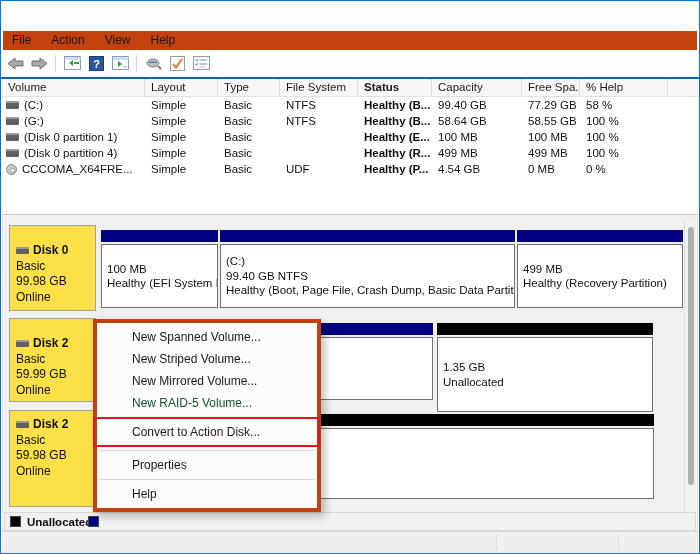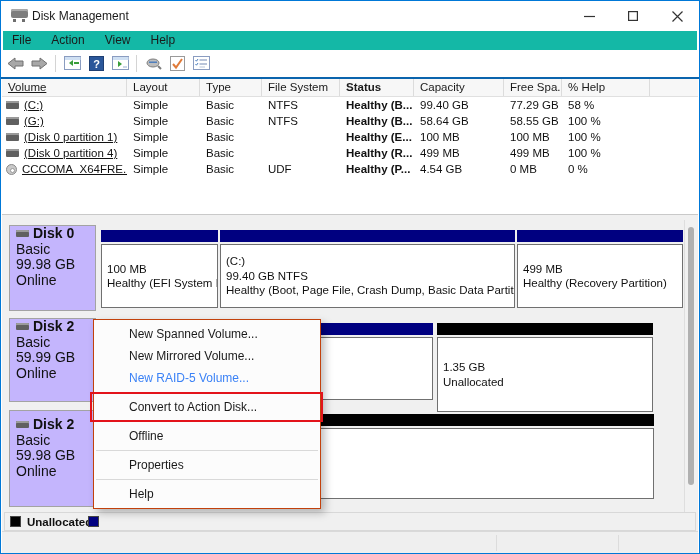--- a/index.html
+++ b/index.html
@@ -14,58 +14,58 @@
   .app-icon { position:absolute; left:10px; top:8px; width:17px; height:13px; }
   .app-icon .drive-top { position:absolute; top:0; left:0; right:0; height:9px; background:#7d7d7d; border-radius:2px;
                          box-shadow: inset 0 2px 0 #a9a9a9; }
   .app-icon .drive-feet { position:absolute; bottom:0; left:2px; width:3px; height:3px; background:#6e6e6e;
                           box-shadow: 9px 0 0 #6e6e6e; }
   .title-text { position:absolute; left:31px; top:8px; font-size:12px; color:#1a1a1a; }
   .win-btn { position:absolute; top:0; width:44px; height:30px; display:flex; align-items:center; justify-content:center; }
   .win-btn svg { display:block; }
 
   
-  .menubar { position:absolute; top:30px; left:2px; right:2px; height:19px; display:flex; align-items:center; background:#14b8a6; }
+  .menubar { position:absolute; top:30px; left:2px; right:2px; height:19px; display:flex; align-items:center; background:#c2410c; }
   .menu-item { padding:0 10px; height:19px; line-height:19px; color:#1a1a1a; }
   .menu-item:first-child { padding-left:9px; }
 
   
   .toolbar { position:absolute; top:49px; left:2px; right:2px; height:26px; display:flex; align-items:center; background:#fff; }
   .tb-btn { width:24px; height:22px; display:flex; align-items:center; justify-content:center; }
   .tb-sep { width:1px; height:17px; background:#d4d4d4; margin:0 4px; }
 
   
   .accent-line { position:absolute; top:76px; left:0; right:0; height:2px; background:#0a64ad; }
 
   
   .volume-pane { position:absolute; top:78px; left:1px; right:1px; height:135px; background:#fff; }
   .vt-header { display:flex; height:18px; background:#f7f7f7; border-bottom:1px solid #e0e0e0; }
   .vt-hcell { border-right:1px solid #dcdcdc; padding:2px 0 0 6px; font-size:11.5px; color:#1a1a1a;
               white-space:nowrap; overflow:hidden; }
   .vt-row { display:flex; height:16px; align-items:center; }
   .vt-cell { padding-left:6px; font-size:11.5px; white-space:nowrap; overflow:hidden; }
-  .c0{width:125px;text-decoration:underline;} .c1{width:73px;} .c2{width:62px;} .c3{width:78px;} .c4{width:74px;font-weight:bold;}
+  .c0{width:143px;} .c1{width:73px;} .c2{width:62px;} .c3{width:78px;} .c4{width:74px;font-weight:bold;}
   .c5{width:90px;} .c6{width:58px;} .c7{width:88px;} .c8{flex:1;}
   .vol-cell { display:flex; align-items:center; gap:5px; padding-left:4px; }
   .drive-ico { width:13px; height:8px; background:#606060; border-radius:1px;
                box-shadow: inset 0 2px 0 #9a9a9a; flex:0 0 13px; }
   .cd-ico { width:11px; height:11px; border-radius:50%; background:#c9c9c9; border:1px solid #8a8a8a;
             position:relative; flex:0 0 11px; }
   .cd-ico::after { content:""; position:absolute; left:3px; top:3px; width:3px; height:3px; border-radius:50%;
                    background:#fff; border:1px solid #9a9a9a; }
 
   
   .splitter { position:absolute; top:213px; left:1px; right:1px; height:6px; background:#f0f0f0;
               border-top:1px solid #c9c9c9; }
 
   
   .graph-pane { position:absolute; top:219px; left:1px; right:1px; height:311px; background:#f0f0f0; }
 
-  .disk-label { position:absolute; background:#c4b5fd; border:1px solid #a3a3a3; padding:0 0 0 6px;
-                font-size:14px; line-height:15.5px; }
+  .disk-label { position:absolute; background:#fde047; border:1px solid #a3a3a3; padding:17px 0 0 6px;
+                font-size:12px; line-height:15.5px; }
   .disk-label .dname { font-weight:bold; display:flex; align-items:center; gap:4px; }
   .disk-label .drive-ico { width:12px; height:7px; }
 
   .part { position:absolute; }
   .part .bar { height:12px; }
   .part .pbox { position:absolute; top:14px; left:0; right:0; bottom:0; background:#fff; border:1px solid #707070;
                 display:flex; flex-direction:column; justify-content:center; padding-left:5px;
                 font-size:11.5px; line-height:14.5px; white-space:nowrap; overflow:hidden; }
 
   
@@ -80,55 +80,33 @@
   .legend .lbl { margin-left:6px; font-size:11.5px; font-weight:bold; }
   .swatch2 { position:absolute; left:83px; top:3px; width:11px; height:11px; border:1px solid #444; }
 
   
   .statusbar { position:absolute; top:530px; left:1px; right:1px; height:23px; background:#efefef;
                border-top:1px solid #d9d9d9; }
   .statusbar .cell-line { position:absolute; top:3px; bottom:3px; width:1px; background:#dcdcdc; }
 
   
   .ctx-menu { position:absolute; left:92px; top:318px; width:228px; background:#fcfcfc;
-              border:1px solid #c2410c; box-shadow:4px 4px 8px rgba(0,0,0,0.25); padding:3px 0; z-index:50; }
+              border:4px solid #c2410c; box-shadow:4px 4px 8px rgba(0,0,0,0.25); padding:3px 0; z-index:50; }
   .ctx-item { height:22px; line-height:22px; padding-left:35px; font-size:12px; color:#1a1a1a; white-space:nowrap; }
-  .ctx-item.disabled { color:#3b82f6; }
+  .ctx-item.disabled { color:#14532d; }
   .ctx-sep { height:1px; background:#d9d9d9; margin:3px 2px; }
   .hl-wrap { position:relative; }
   .red-box { position:absolute; left:-4px; right:-3px; top:-4px; bottom:-4px;
              border:2px solid #e3131b; pointer-events:none; }
 </style>
 </head>
 <body>
 
 <div class="window">
 
-  <div class="titlebar">
-    <div class="app-icon">
-      <div class="drive-top"></div>
-        <div class="drive-feet"></div>
-    </div>
-    <div class="title-text">Disk Management</div>
-    <div class="win-btn" style="right:88px;">
-      <svg width="11" height="11" viewBox="0 0 11 11">
-          <line x1="0" y1="5.5" x2="11" y2="5.5" stroke="#333" stroke-width="1.2"></line>
-        </svg>
-    </div>
-    <div class="win-btn" style="right:44px;">
-      <svg width="10" height="10" viewBox="0 0 10 10">
-          <rect x="0.6" y="0.6" width="8.8" height="8.8" fill="none" stroke="#333" stroke-width="1.2"></rect>
-        </svg>
-    </div>
-    <div class="win-btn" style="right:0;">
-      <svg width="11" height="11" viewBox="0 0 11 11">
-          <path d="M0.5 0.5 L10.5 10.5 M10.5 0.5 L0.5 10.5" stroke="#333" stroke-width="1.2"></path>
-        </svg>
-    </div>
-  </div>
 
   <div class="menubar">
     <div class="menu-item">File</div>
     <div class="menu-item">Action</div>
     <div class="menu-item">View</div>
     <div class="menu-item">Help</div>
   </div>
 
   <div class="toolbar">
     <div class="tb-btn">
@@ -353,28 +331,28 @@
     <span class="swatch2" style="background: rgb(0, 0, 128);"></span>
   </div>
 
   <div class="statusbar">
     <div class="cell-line" style="left:494px;"></div>
     <div class="cell-line" style="left:616px;"></div>
   </div>
 
   <div class="ctx-menu">
     <div class="ctx-item">New Spanned Volume...</div>
+    <div class="ctx-item">New Striped Volume...</div>
     <div class="ctx-item">New Mirrored Volume...</div>
     <div class="ctx-item disabled">New RAID-5 Volume...</div>
     <div class="ctx-sep"></div>
     <div class="hl-wrap">
       <div class="ctx-item">Convert to Action Disk...</div>
       <div class="red-box"></div>
     </div>
     <div class="ctx-sep"></div>
-    <div class="ctx-item">Offline</div>
     <div class="ctx-sep"></div>
     <div class="ctx-item">Properties</div>
     <div class="ctx-sep"></div>
     <div class="ctx-item">Help</div>
   </div>
 
 </div>
 
 </body></html>

